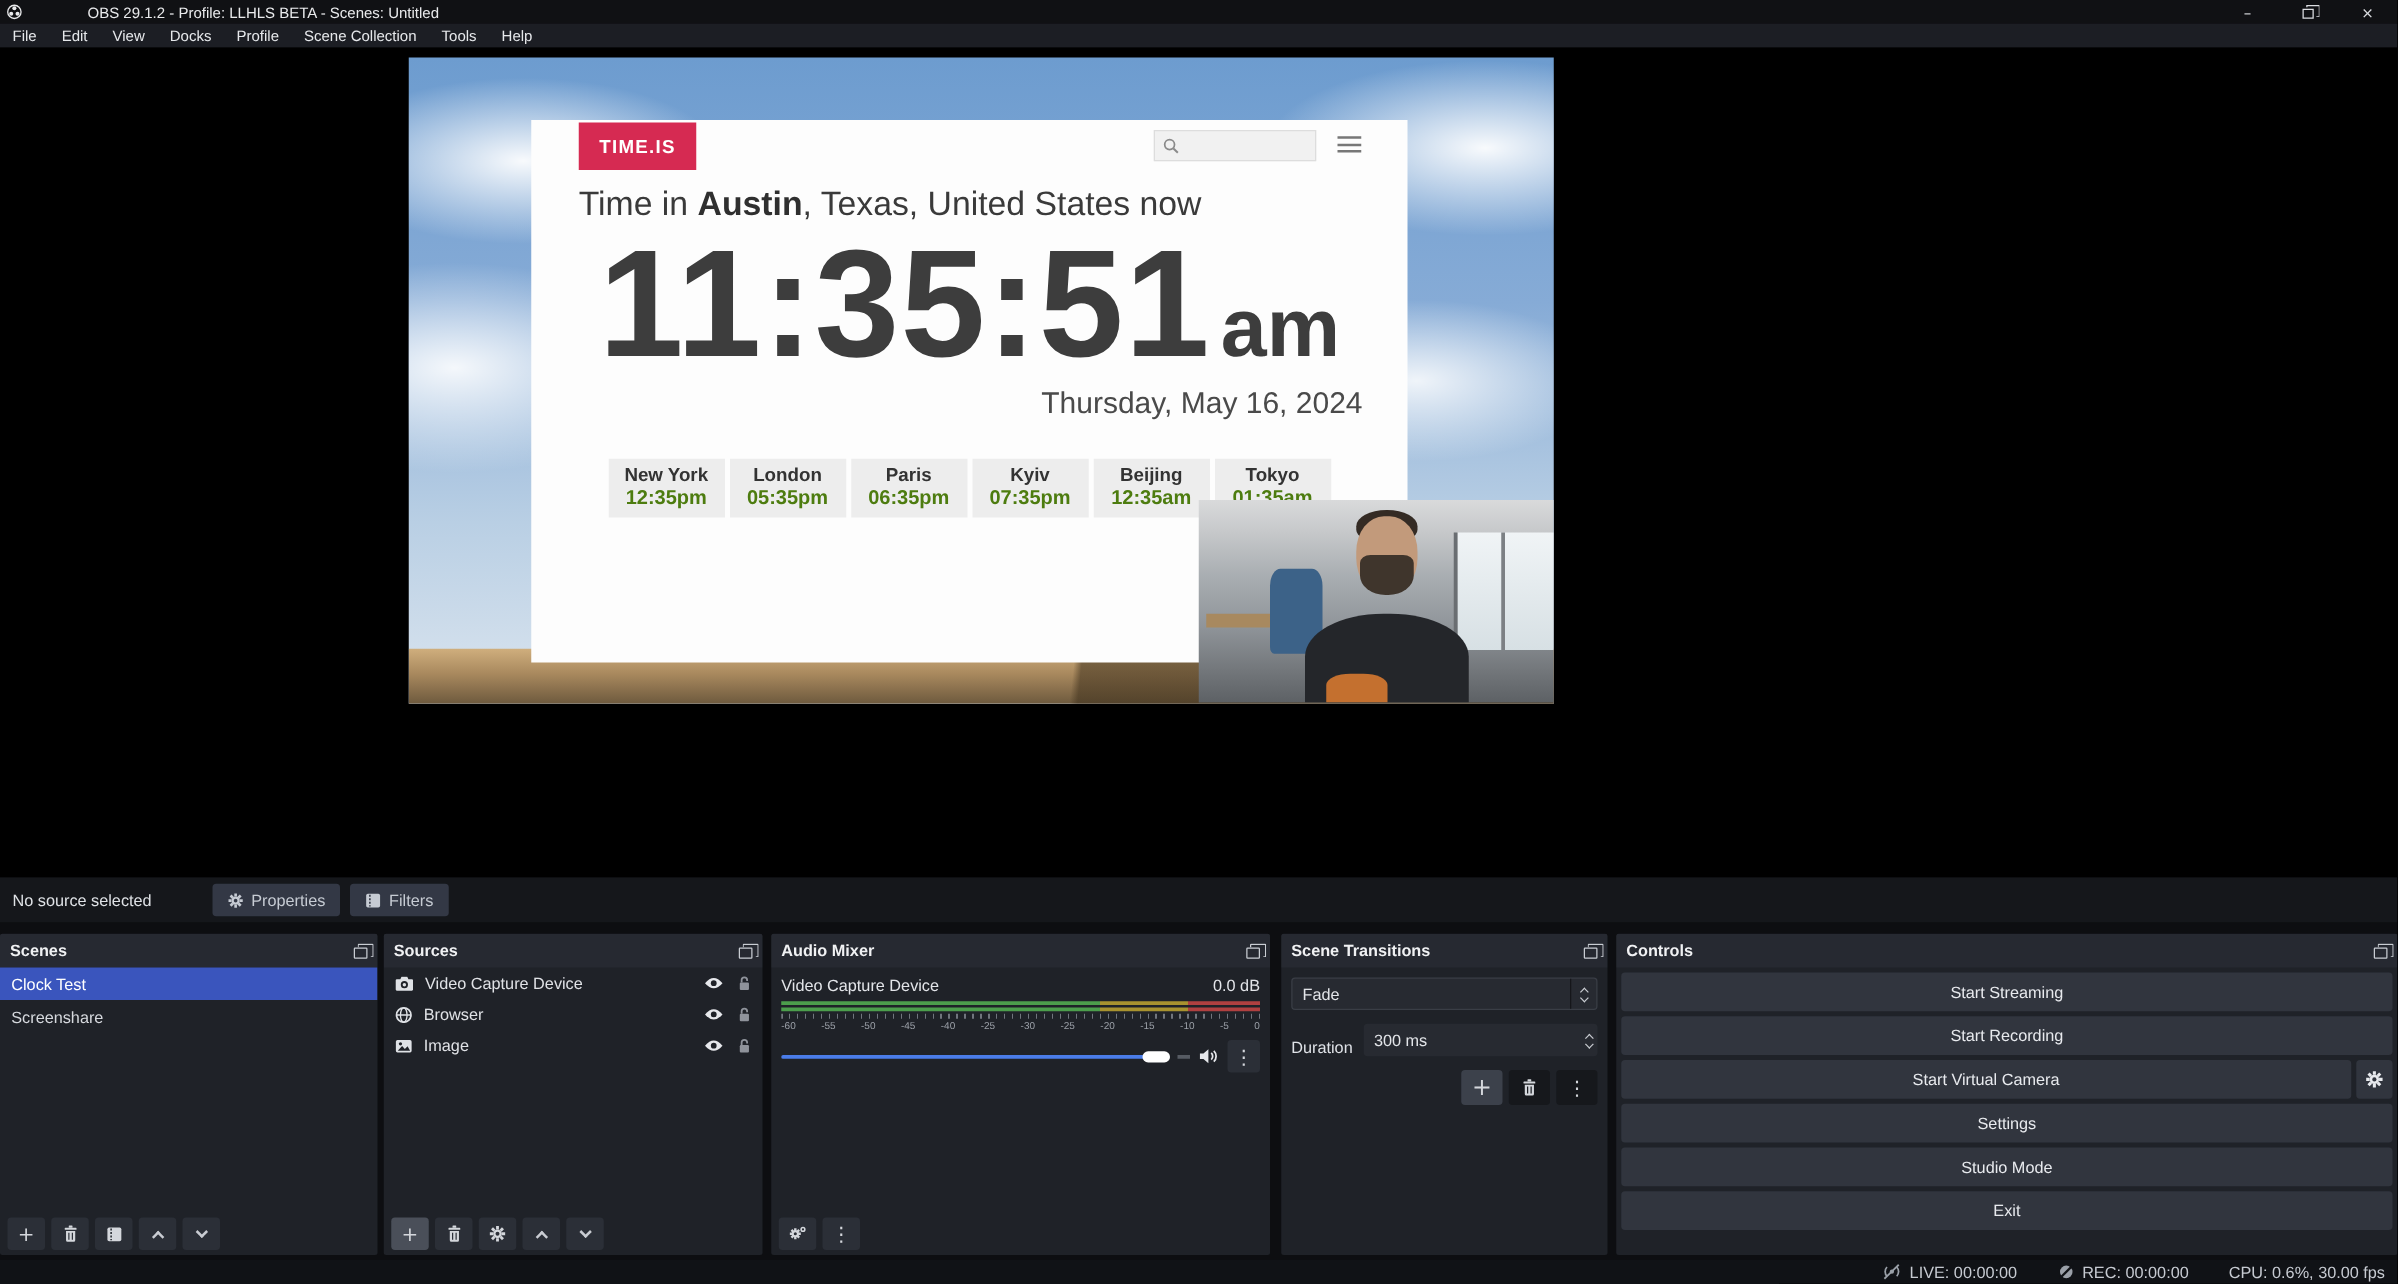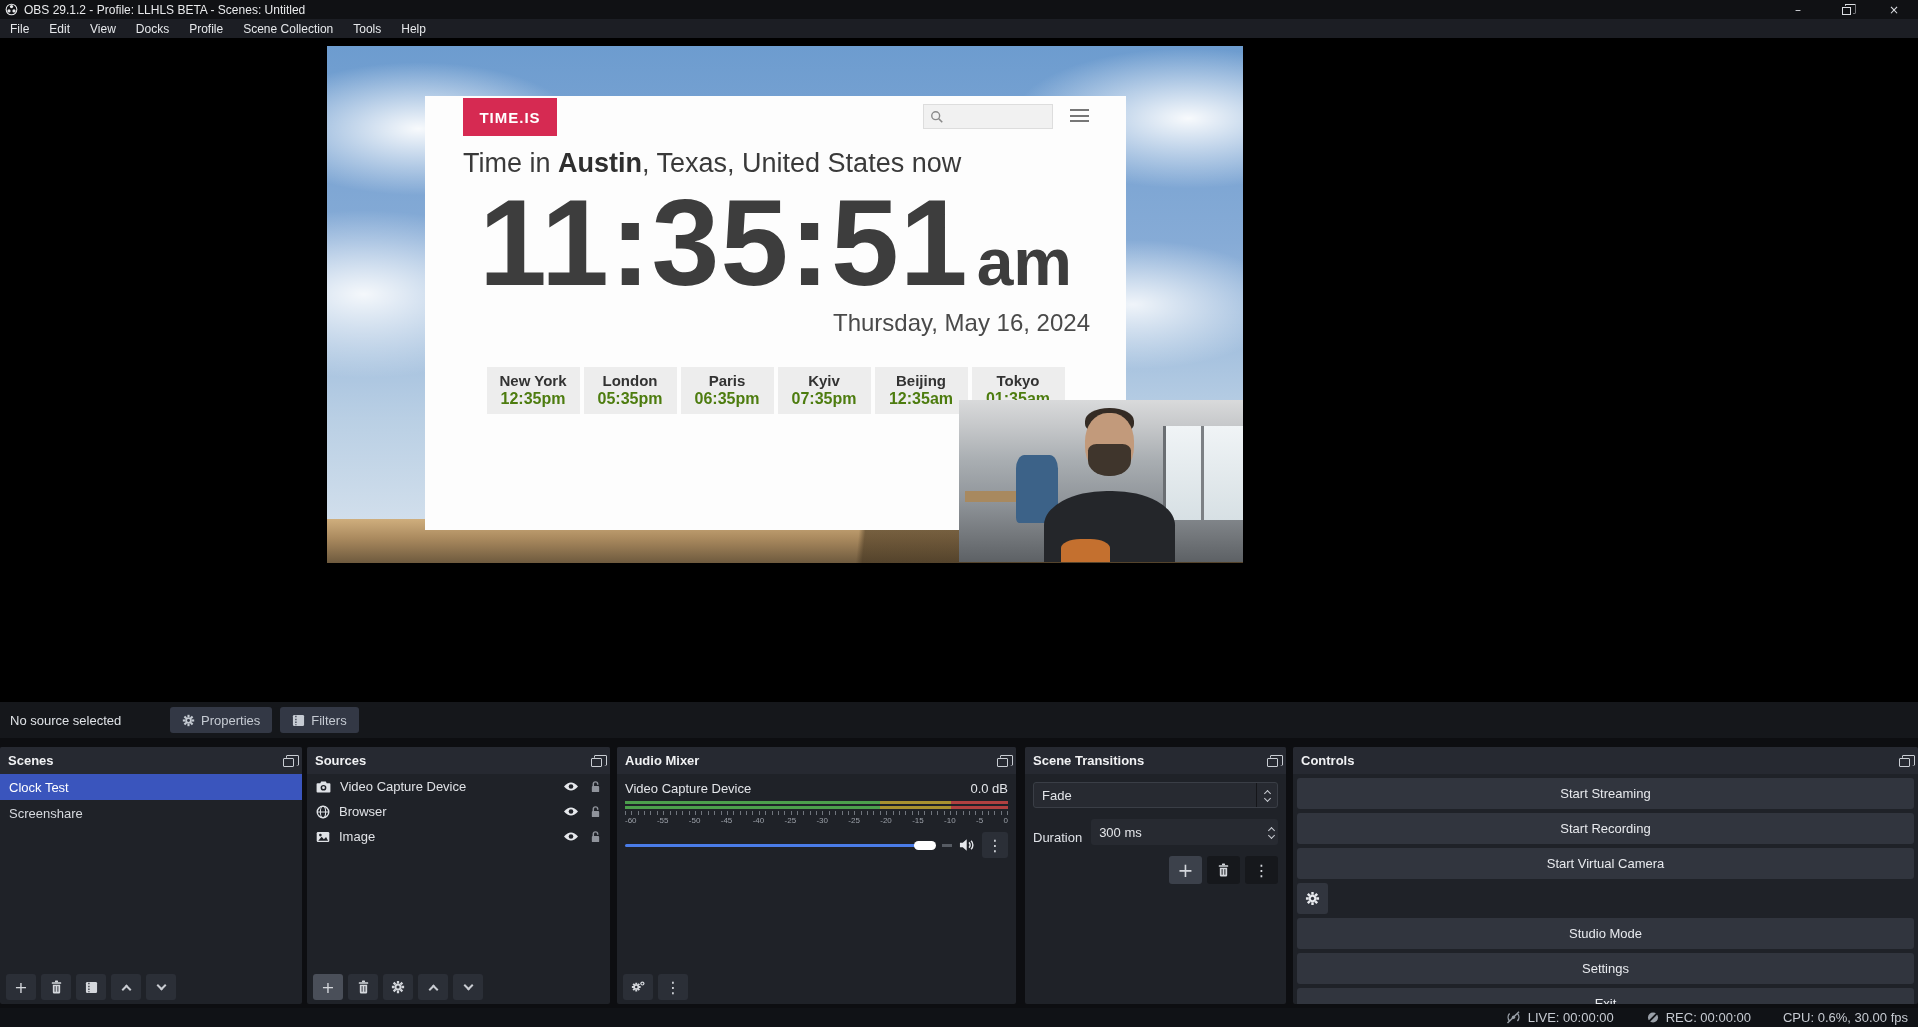--- a/index.html
+++ b/index.html
@@ -2,21 +2,21 @@
 <html><head>
 <meta charset="utf-8">
 <style>
   * { margin:0; padding:0; box-sizing:border-box; }
   html,body { background:#000; }
   body { font-family:"Liberation Sans","DejaVu Sans",sans-serif; }
   .app { position:relative; width:1918px; height:1027px; background:#0d0e11; overflow:hidden; }
 
   
   .titlebar { position:absolute; left:0; top:0; width:100%; height:19px; background:#101114;
-              display:flex; align-items:center; padding-left:5px; }
+              display:flex; align-items:center; padding-left:5px;gap:46px; }
   .titlebar .title-text { color:#e9eaec; font-size:12px; margin-left:6px; }
   .win-controls { margin-left:auto; display:flex; height:100%; }
   .win-btn { width:48px; height:100%; display:flex; align-items:center; justify-content:center;
              color:#dcdee2; font-size:12px; font-family:"DejaVu Sans",sans-serif; cursor:default; }
   .restore-shape { position:relative; width:9px; height:8px; border:1px solid #dcdee2; margin-top:2px; }
   .restore-shape::before { content:""; position:absolute; left:2px; top:-4px; width:9px; height:8px;
              border:1px solid #dcdee2; border-left-width:1px; clip-path:polygon(0 0,100% 0,100% 100%,78% 100%,78% 22%,0 22%); }
 
   
   .menubar { position:absolute; left:0; top:19px; width:100%; height:19px; background:#1c1e24;
@@ -149,21 +149,21 @@
   .t-btnrow { display:flex; justify-content:flex-end; gap:5px; margin-top:11px; }
   .t-btnrow .icon-btn { width:33px; height:28px; }
   .icon-btn.darker { background:#16181c; }
   .icon-btn.plusbig { background:#3c414b; font-size:19px; }
 
   
   .ctrl-body { padding:4px; display:flex; flex-direction:column; gap:4px; }
   .ctrl-btn { height:31px; background:#31353e; border:none; border-radius:3px; color:#e8eaee; font-size:13px;
       display:flex; align-items:center; justify-content:center; width:100%;
       font-family:"Liberation Sans","DejaVu Sans",sans-serif; }
-  .ctrl-row { display:flex; gap:4px;flex-direction:column; }
+  .ctrl-row { display:flex; gap:4px; }
   .ctrl-gear { width:31px; height:31px; background:#31353e; border:none; border-radius:3px;
       display:flex; align-items:center; justify-content:center; }
 
   
   .statusbar { position:absolute; left:0; top:1008px; width:100%; height:19px; background:#101216;
       display:flex; align-items:center; justify-content:flex-end; gap:9px; padding-right:10px;
       font-size:13px; color:#c6cad1; }
   .sb-group { display:flex; align-items:center; gap:6px; }
   .sb-gap { width:14px; }
   .ic { display:inline-flex; align-items:center; justify-content:center; }
@@ -585,22 +585,22 @@
                     <line x1="10.8" y1="10.8" x2="13" y2="13"></line>
                     <line x1="13" y1="3" x2="10.8" y2="5.2"></line>
                     <line x1="5.2" y1="10.8" x2="3" y2="13"></line>
                   </g>
                   <circle cx="8" cy="8" r="4" fill="#e8eaee"></circle>
                   <circle cx="8" cy="8" r="1.8" fill="#31353e"></circle>
                 </svg>
               </span>
             </button>
         </div>
+        <button class="ctrl-btn">Settings</button>
         <button class="ctrl-btn">Studio Mode</button>
-        <button class="ctrl-btn">Settings</button>
         <button class="ctrl-btn">Exit</button>
       </div>
     </div>
   </div>
 
   <div class="statusbar">
     <span class="sb-group">
       <span class="ic">
           <svg width="17" height="13" viewBox="0 0 17 13">
             <path d="M4.6 2.6 a5.4 5.4 0 0 0 0 7.4" fill="none" stroke="#9aa0a8" stroke-width="1.4"></path>

